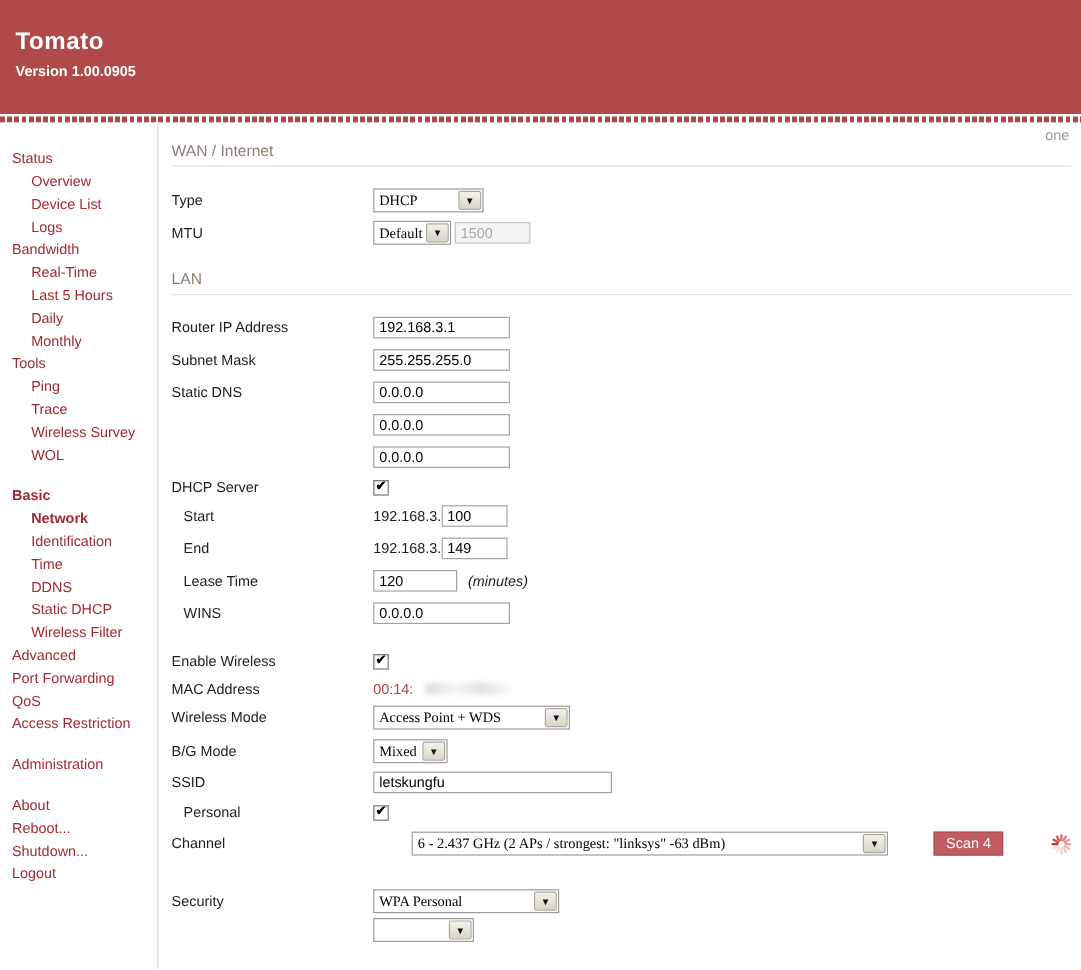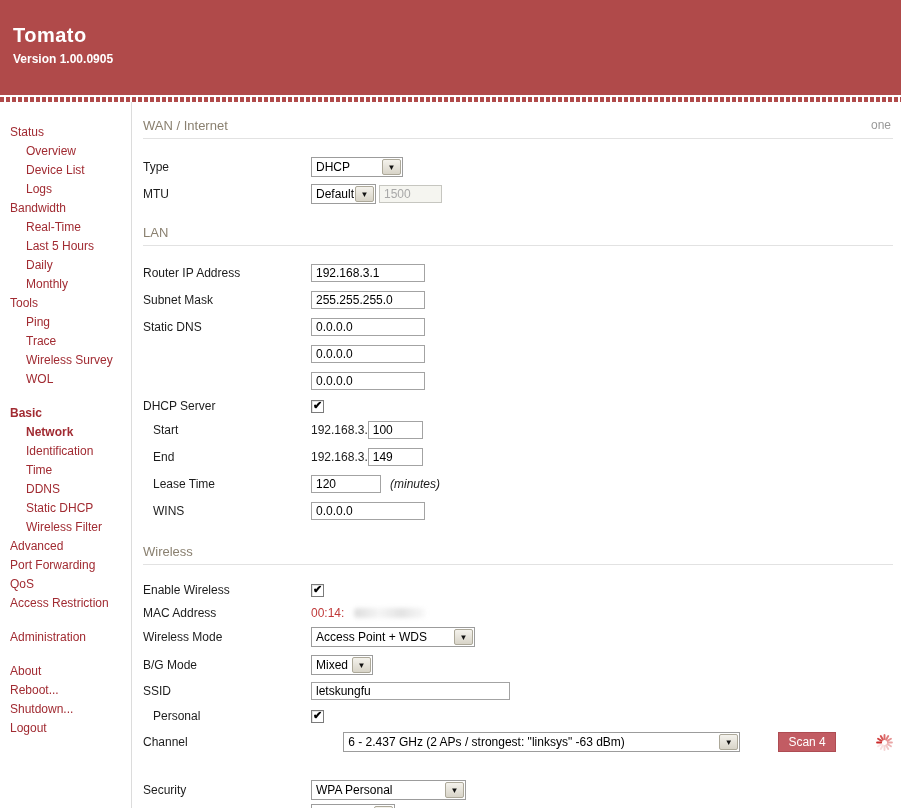--- a/index.html
+++ b/index.html
@@ -19,21 +19,21 @@
              padding:21px 0 0 10px; }
   .main { flex:1; position:relative; padding:16px 8px 0 11px; }
 
   
   .nav-item { display:block; font-size:12px; line-height:19px; color:#A12B32;
               text-decoration:none; cursor:pointer; white-space:nowrap; }
   .nav-item.ind { padding-left:16px; }
   .nav-item.bold { font-weight:bold; }
   .nav-gap { height:15px; }
 
-  .page-indicator { position:absolute; top:16px; right:10px; font-size:12px; color:#999; }
+  .page-indicator { position:absolute; top:4px; right:10px; font-size:12px; color:#999; }
 
   
   .section-title { font-size:13px; font-weight:normal; color:#8A8070;
                    padding-bottom:5px; border-bottom:1px solid #E2E2E2;
                    margin-bottom:18px; }
   .sec-lan { margin-top:21px; }
   .sec-wireless { margin-top:24px; }
 
   .row { display:flex; align-items:center; margin-bottom:7px; min-height:20px; }
   .row.tight { min-height:13px; margin-bottom:9px; }
@@ -45,21 +45,21 @@
   .label.ind { padding-left:10px; }
 
   
   .tinput { height:18px; border:1px solid #A3A3A3; background:#fff; color:#000;
             font:12px "Liberation Sans", sans-serif; padding:0 2px 0 4px; }
   .tinput.disabled { background:#F5F5F0; color:#A8A8A8; border-color:#C6C6C0; }
   .w114{width:114px} .w63{width:63px} .w55{width:55px} .w70{width:70px} .w199{width:199px}
 
   .select { display:inline-flex; align-items:center; height:20px;
             border:1px solid #9C9C9C; background:#fff; font-size:12px; color:#000;
-            padding-left:4px; cursor:default; user-select:none; }
+            padding-left:4px; cursor:default; user-select:none;font-family:Liberation Serif, serif; }
   .select .arrow { margin-left:auto; margin-right:1px; width:19px; height:16px;
             background:linear-gradient(#F4F2EC,#D8D4C8); border:1px solid #ACA899;
             border-radius:2px; display:flex; align-items:center; justify-content:center;
             font-size:8px; color:#111; }
   .sw92{width:92px} .sw65{width:65px} .sw164{width:164px} .sw62{width:62px}
   .sw397{width:397px} .sw155{width:155px} .sw84{width:84px}
 
   .checkbox { width:13px; height:13px; border:1px solid #7B7B7B; background:#fff;
               display:inline-flex; align-items:center; justify-content:center;
               box-shadow:inset 1px 1px 0 rgba(0,0,0,.10); cursor:pointer; }
@@ -203,21 +203,20 @@
         <span class="unit">(minutes)</span>
       </div>
 
       <div class="row ipr">
         <span class="label ind">WINS</span>
         <input class="tinput w114" value="0.0.0.0" style="">
       </div>
     </div>
 
     <div class="section sec-wireless">
-      <div class="section-title">Wireless</div>
 
       <div class="row tight">
         <span class="label">Enable Wireless</span>
         <span class="checkbox">
           <span class="check">✔</span>
         </span>
       </div>
 
       <div class="row mac">
         <span class="label">MAC Address</span>

